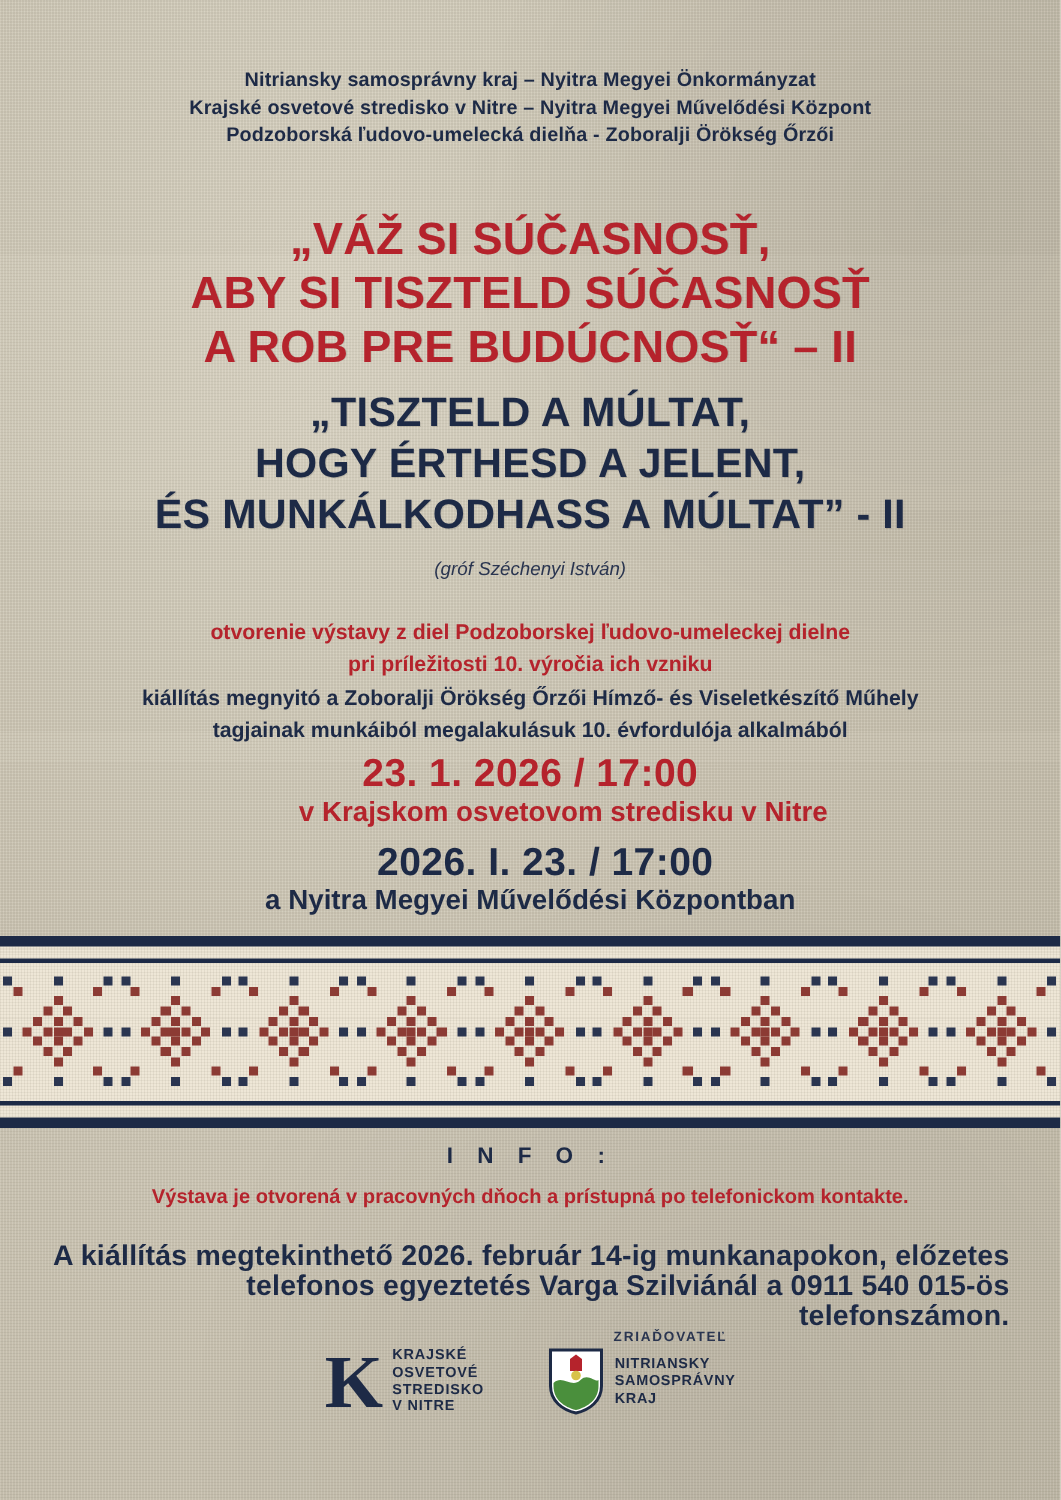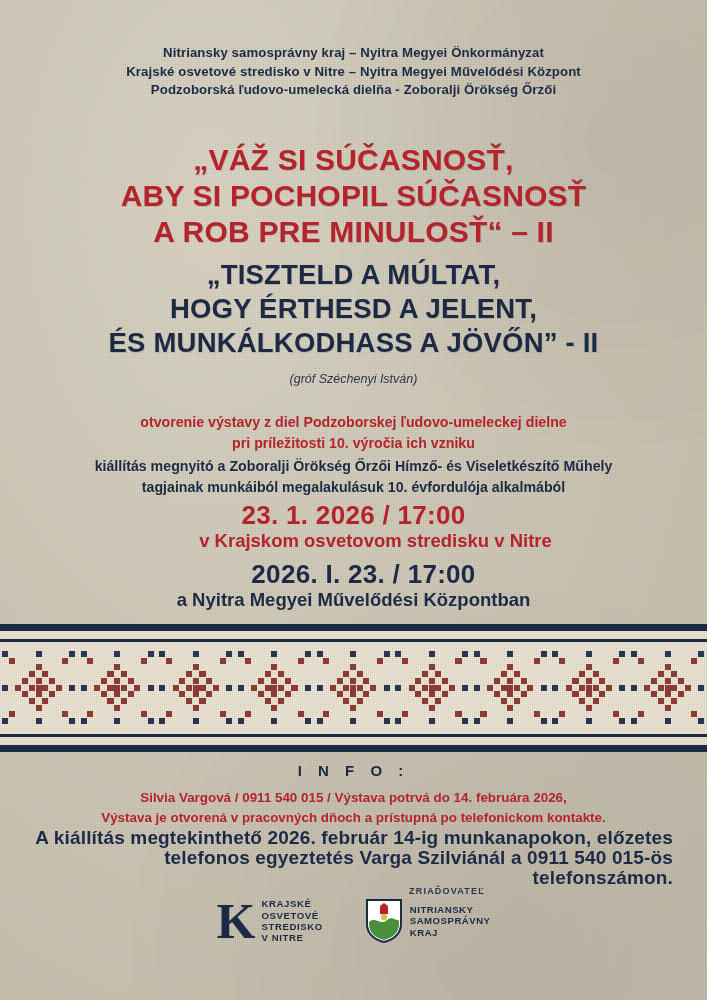--- a/index.html
+++ b/index.html
@@ -327,28 +327,28 @@
   <div class="paper-noise"></div>
 
   <div class="org-block">
     <span class="org-line">Nitriansky samosprávny kraj – Nyitra Megyei Önkormányzat</span>
     <span class="org-line">Krajské osvetové stredisko v Nitre – Nyitra Megyei Művelődési Központ</span>
     <span class="org-line">Podzoborská ľudovo-umelecká dielňa - Zoboralji Örökség Őrzői</span>
   </div>
 
   <div class="title-sk">
     <div>„VÁŽ SI SÚČASNOSŤ,</div>
-    <div>ABY SI POCHOPIL SÚČASNOSŤ</div>
-    <div>A ROB PRE MINULOSŤ“ – II</div>
+    <div>ABY SI TISZTELD SÚČASNOSŤ</div>
+    <div>A ROB PRE BUDÚCNOSŤ“ – II</div>
   </div>
 
   <div class="title-hu">
     <div>„TISZTELD A MÚLTAT,</div>
     <div>HOGY ÉRTHESD A JELENT,</div>
-    <div>ÉS MUNKÁLKODHASS A JÖVŐN” - II</div>
+    <div>ÉS MUNKÁLKODHASS A MÚLTAT” - II</div>
   </div>
 
   <div class="title-attrib">(gróf Széchenyi István)</div>
 
   <div class="desc-sk">
     <div>otvorenie výstavy z diel Podzoborskej ľudovo-umeleckej dielne</div>
     <div>pri príležitosti 10. výročia ich vzniku</div>
   </div>
   <div class="desc-hu">
     <div>kiállítás megnyitó a Zoboralji Örökség Őrzői Hímző- és Viseletkészítő Műhely</div>
@@ -644,21 +644,20 @@
             <div class="blk" style="left: 60.3px; top: 6.7px; width: 6.1px; height: 6.1px;"></div>
             <div class="blk" style="left: 6.7px; top: 60.3px; width: 6.1px; height: 6.1px;"></div>
             <div class="blk" style="left: 60.3px; top: 60.3px; width: 6.1px; height: 6.1px;"></div>
           </div>
         </div>
     </div>
   </div>
 
   <div class="info-title">I N F O :</div>
   <div class="info-sk">
-    <div>Silvia Vargová / 0911 540 015 / Výstava potrvá do 14. februára 2026,</div>
     <div>Výstava je otvorená v pracovných dňoch a prístupná po telefonickom kontakte.</div>
   </div>
   <div class="info-hu">
     <div>A kiállítás megtekinthető 2026. február 14-ig munkanapokon, előzetes</div>
     <div>telefonos egyeztetés Varga Szilviánál a 0911 540 015-ös telefonszámon.</div>
   </div>
 
   <div class="zriadovatel">ZRIAĎOVATEĽ</div>
   <div class="logos">
     <div class="logo-koskn">

